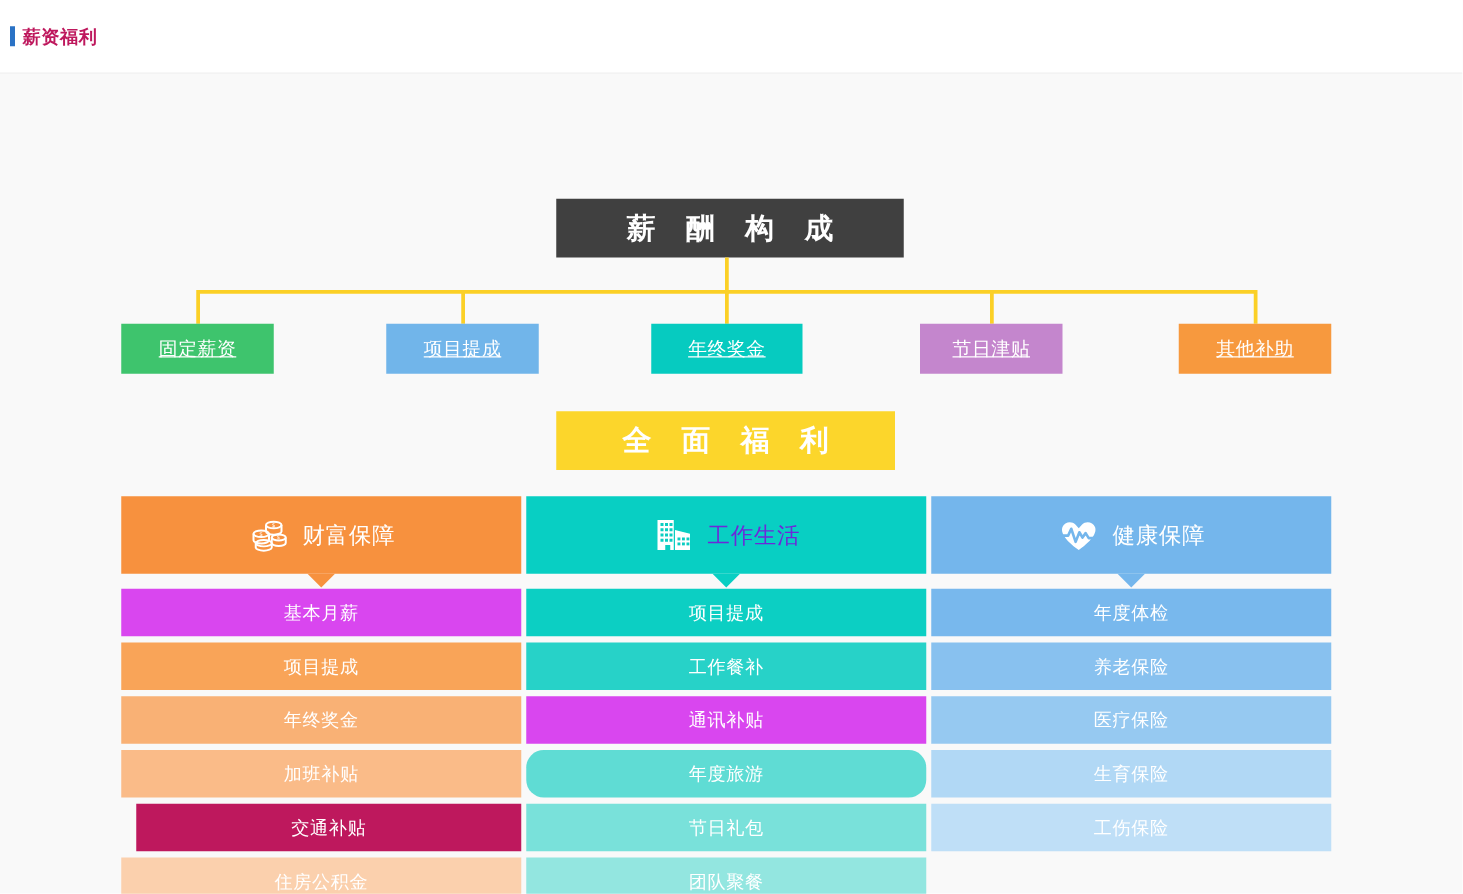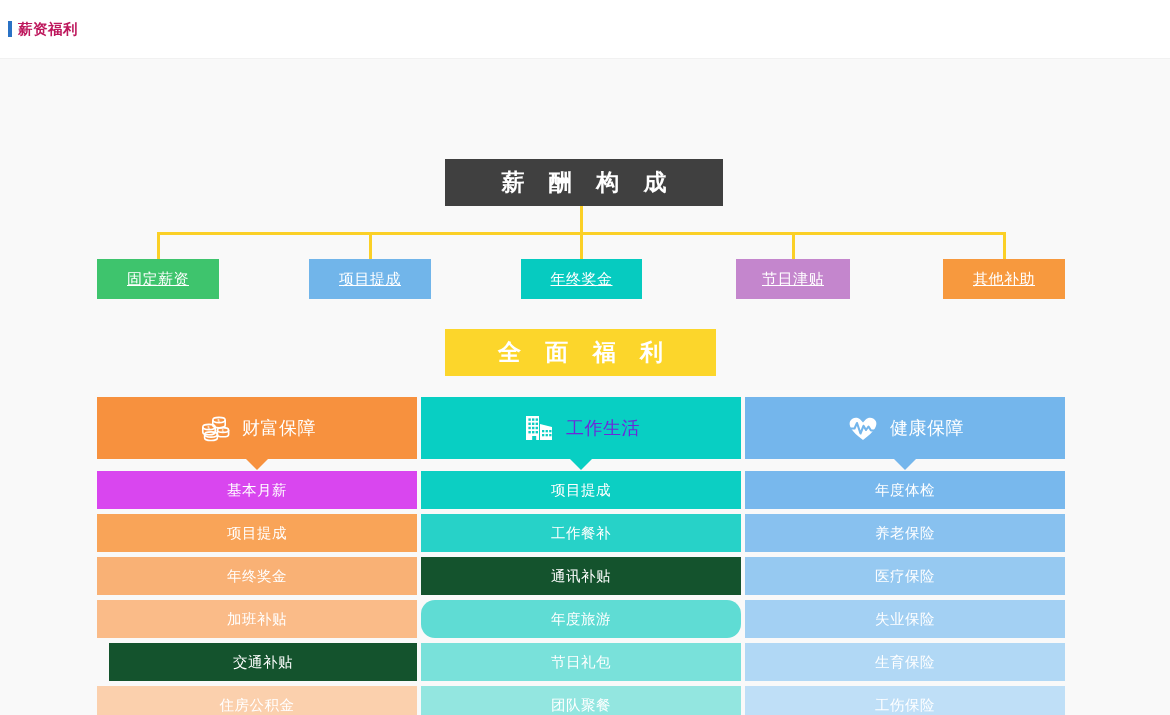--- a/index.html
+++ b/index.html
@@ -193,21 +193,21 @@
         </div>
         <div class="item" style="background: rgb(249, 164, 88);">
           <span>项目提成</span>
         </div>
         <div class="item" style="background: rgb(249, 177, 117);">
           <span>年终奖金</span>
         </div>
         <div class="item" style="background: rgb(250, 187, 136);">
           <span>加班补贴</span>
         </div>
-        <div class="item" style="background: #14532d; margin-left: 12px;">
+        <div class="item" style="background: #be185d; margin-left: 12px;">
           <span>交通补贴</span>
         </div>
         <div class="item" style="background: rgb(251, 208, 173);">
           <span>住房公积金</span>
         </div>
       </div>
       <div class="col">
         <div class="col-head" style="background: rgb(8, 207, 195); color: rgb(8, 207, 195);">
           <span>
             <svg width="34" height="30" viewBox="0 0 34 30" fill="#ffffff">
@@ -238,21 +238,21 @@
           </span>
           <span style="color: #6d28d9;">工作生活</span>
           <span class="arrow"></span>
         </div>
         <div class="item" style="background: rgb(12, 207, 195);">
           <span>项目提成</span>
         </div>
         <div class="item" style="background: rgb(39, 210, 200);">
           <span>工作餐补</span>
         </div>
-        <div class="item" style="background: #14532d;">
+        <div class="item" style="background: #d946ef;">
           <span>通讯补贴</span>
         </div>
         <div class="item" style="background: rgb(95, 220, 212); border-radius: 14px;">
           <span>年度旅游</span>
         </div>
         <div class="item" style="background: rgb(121, 225, 218); align-items: center;">
           <span>节日礼包</span>
         </div>
         <div class="item" style="background: rgb(147, 230, 224);">
           <span>团队聚餐</span>
@@ -271,23 +271,20 @@
         </div>
         <div class="item" style="background: rgb(120, 184, 237);">
           <span>年度体检</span>
         </div>
         <div class="item" style="background: rgb(136, 193, 239); text-align: center;">
           <span>养老保险</span>
         </div>
         <div class="item" style="background: rgb(150, 201, 241);">
           <span>医疗保险</span>
         </div>
-        <div class="item" style="background: rgb(163, 208, 243);">
-          <span>失业保险</span>
-        </div>
         <div class="item" style="background: rgb(177, 216, 245);">
           <span>生育保险</span>
         </div>
         <div class="item" style="background: rgb(191, 223, 247);">
           <span>工伤保险</span>
         </div>
       </div>
     </div>
 
 </div>

